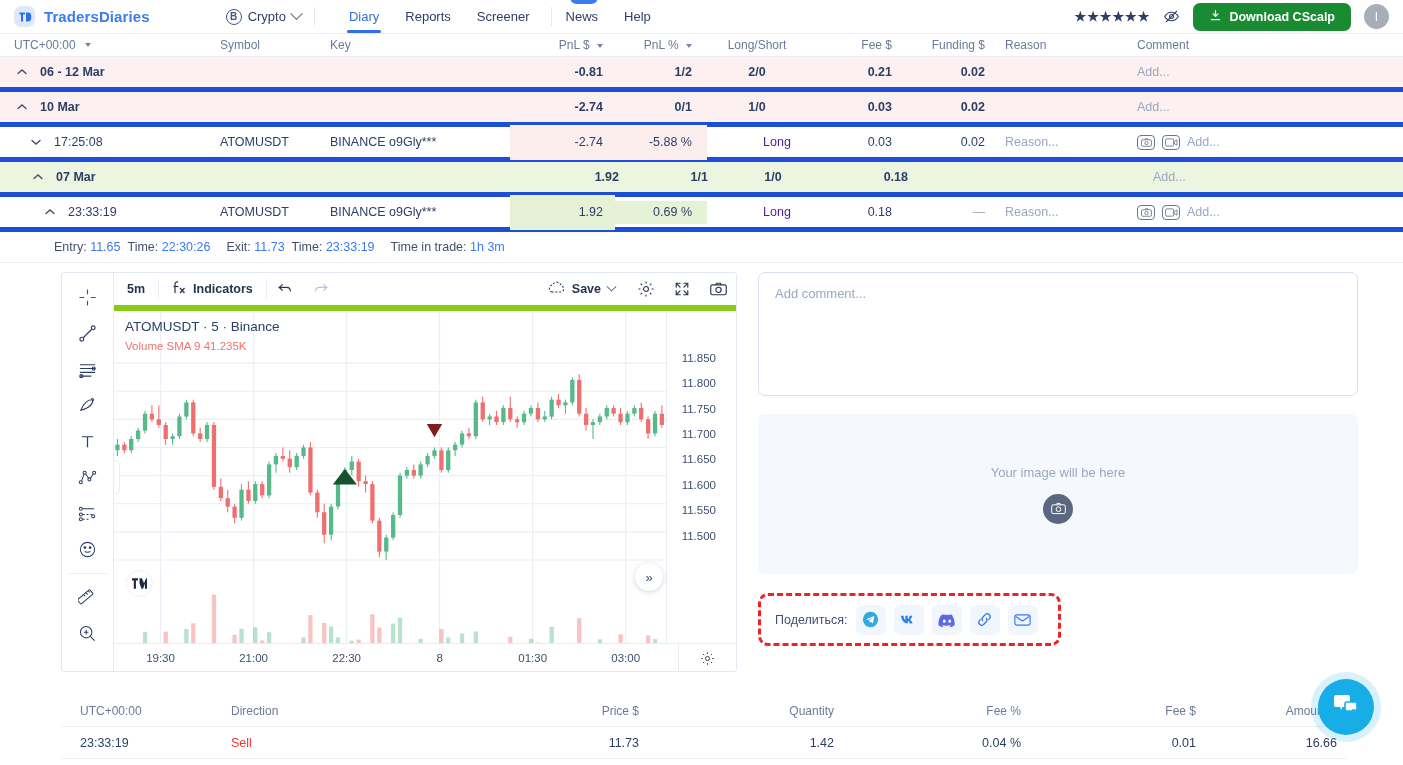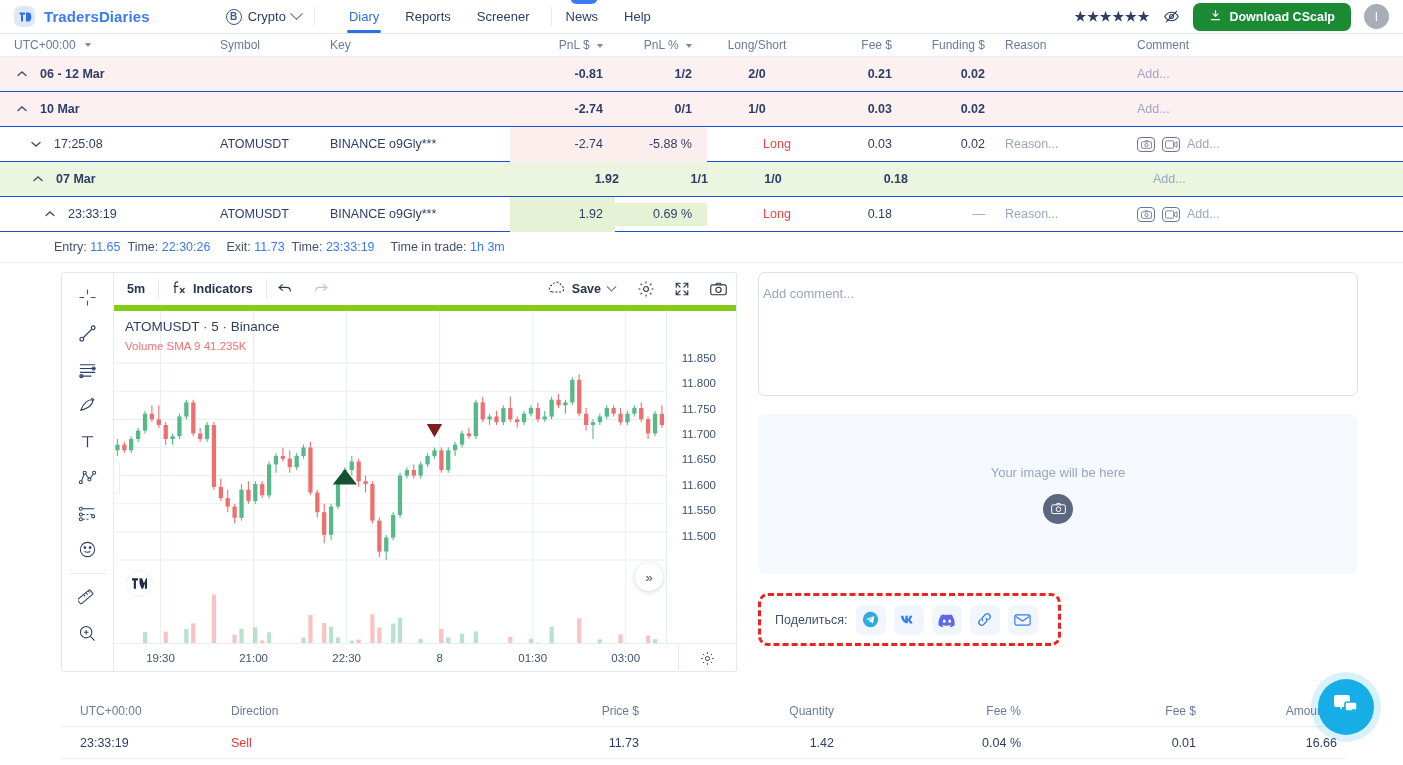--- a/index.html
+++ b/index.html
@@ -64,41 +64,41 @@
     font-family: "Liberation Sans", sans-serif;
   }
   .avatar {
     width: 25px; height: 25px; border-radius: 50%; background: #a8aeb8;
     color: #fff; font-size: 12px; display: flex; align-items: center; justify-content: center;
     cursor: pointer;
   }
 
   
   .trades { width: 100%; font-size: 12.5px; }
-  .trow { display: flex; align-items: center; height: 35px; border-bottom: 1px solid #1d4ed8; }
+  .trow { display: flex; align-items: center; height: 35px; border-bottom: 5px solid #1d4ed8; }
   .thead { height: 23px; color: #6b7a99; font-size: 12px; border-bottom: 1px solid #e8ecf4; }
   .trow.group-red { background: #fdf0f0; }
   .trow.group-green { background: #ecf5e0; padding-left: 16px; }
   .trow.child { background: #fff; }
 
   .c-time   { width: 220px; padding-left: 14px; display:flex; align-items:center; gap: 10px; }
   .c-sym    { width: 110px; }
   .c-key    { width: 180px; }
   .c-pnl    { width: 105px; text-align: right; padding-right: 12px; }
   .c-pnlp   { width: 92px;  text-align: right; padding-right: 15px; }
   .c-ls     { width: 100px; text-align: center; }
   .c-fee    { width: 95px;  text-align: right; padding-right: 10px; }
   .c-fund   { width: 95px;  text-align: right; padding-right: 12px; }
   .c-reason { width: 130px; padding-left: 8px; }
   .c-comm   { flex: 1; padding-left: 10px; display: flex; align-items: center; gap: 7px; }
 
   .thead .c-time { gap: 5px; }
   .muted { color: #9aa7c0; }
   .bold { font-weight: 700; }
-  .green-t { color: #ef4444; padding-left: 40px; }
+  .green-t { color: #4c1d95; padding-left: 40px; }
   .tiny-caret { width: 0;height:0;border-left:3.5px solid transparent;border-right:3.5px solid transparent;border-top:4.5px solid #7b88a5;display:inline-block;margin-left:4px;vertical-align:middle;}
   .cellpill-red { background:#fdeeee; }
   .cellpill-green { background:#e6f2d6; }
 
   .chevbtn { width: 16px; height: 16px; display: flex; align-items: center; justify-content: center; cursor: pointer; }
   .chevbtn svg { display:block; }
   .indent1 { padding-left: 14px; }
   .indent2 { padding-left: 28px; }
   .indent3 { padding-left: 42px; }
 
@@ -164,21 +164,21 @@
   .collapse-handle {
     position: absolute; left: -7px; top: 50%; width: 13px; height: 34px; transform: translateY(-50%);
     background: #fff; border: 1px solid #e8ecf4; border-radius: 4px;
     display:flex;align-items:center;justify-content:center;font-size:9px;color:#7b88a5;cursor:pointer;z-index:6;
   }
 
   
   .rightcol { margin-left: 21px; width: 600px; display: flex; flex-direction: column; }
   .commentbox {
     height: 124px; border: 1px solid #d7e0ef; border-radius: 7px;
-    padding: 13px 4px; font-size: 13px; color: #9aa7c0; background: #fff;
+    padding: 13px 16px; font-size: 13px; color: #9aa7c0; background: #fff;
   }
   .media-row { display: flex; gap: 19px; margin-top: 18px; }
   .media {
     flex: 1; height: 160px; background: #f5f8fd; border-radius: 7px;
     display: flex; flex-direction: column; align-items: center; justify-content: center;
     gap: 14px; cursor: pointer;
   }
   .media-label { font-size: 13px; color: #9aa7c0; }
   .media-ico {
     width: 30px; height: 30px; border-radius: 50%; background: #5b677f;

